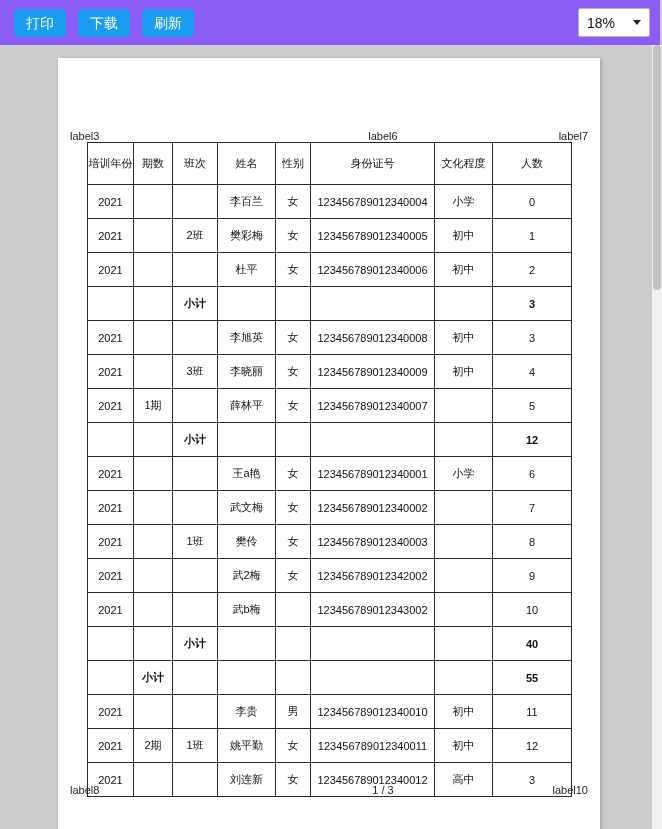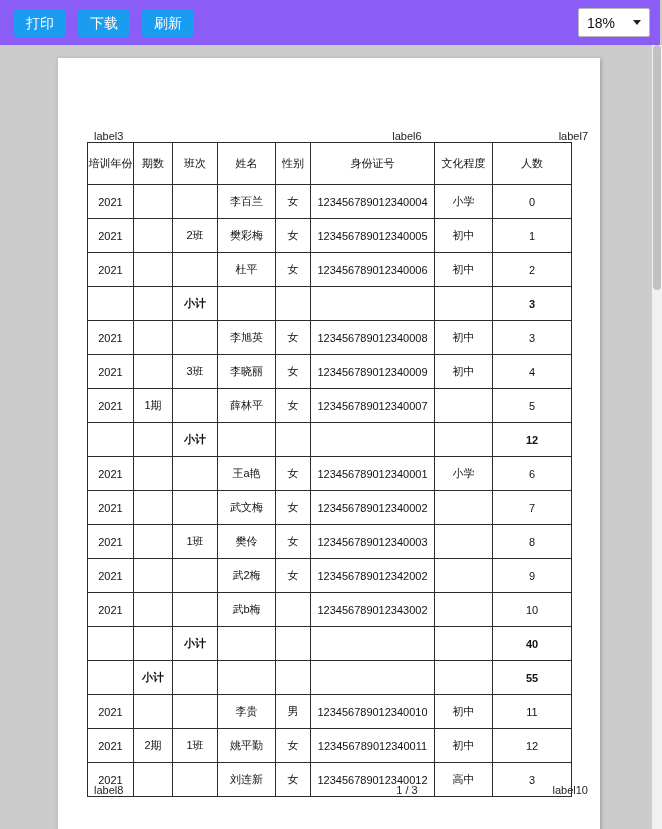--- a/index.html
+++ b/index.html
@@ -85,21 +85,21 @@
     box-shadow: 1px 1px 4px rgba(0,0,0,.25);
   }
   .hdr-row, .ftr-row {
     position: absolute;
     left: 0; width: 542px;
     font-size: 11px;
     color: #222;
   }
   .hdr-row { top: 72px; }
   .ftr-row { top: 726px; }
-  .hdr-row span, .ftr-row span { position: absolute; white-space: nowrap; margin-left: 24px; }
+  .hdr-row span, .ftr-row span { position: absolute; white-space: nowrap; }
   .slot-left   { left: 12px; }
   .slot-center { left: 0; width: 650px; text-align: center; }
   .slot-right  { right: 12px; text-align: center; }
   .hdr-row .slot-center, .ftr-row .slot-center { text-align: center; }
 
   .doc-title {
     position: absolute;
     top: 103px; left: 0; width: 542px;
     text-align: center;
     font-size: 14px;

